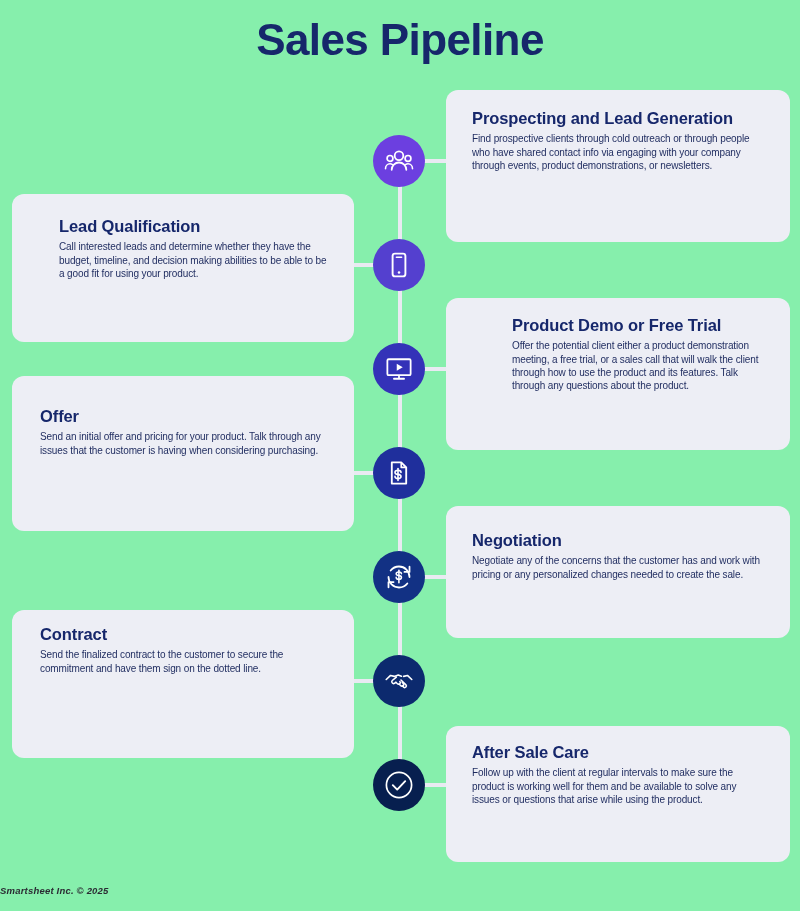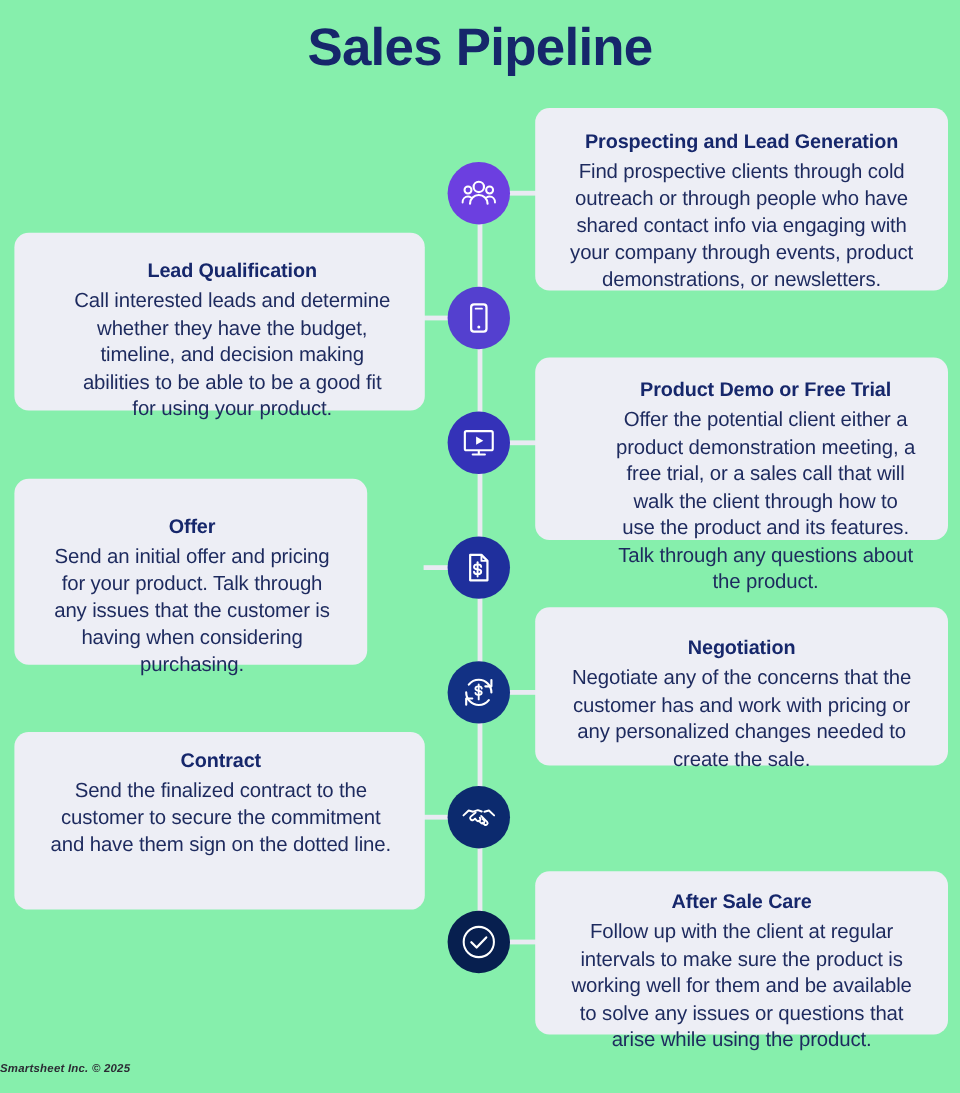--- a/index.html
+++ b/index.html
@@ -72,33 +72,32 @@
   
   .card {
     position: absolute;
     background: #edeef5;
     border-radius: 12px;
     box-sizing: border-box;
     z-index: 3;
   }
   .card-inner {
     padding: 0 26px;
-    text-align: center;
   }
   .card.left .card-inner { padding: 0 26px 0 28px; }
   .card-title {
     font-size: 16.5px;
     font-weight: bold;
     color: #16276b;
     letter-spacing: -0.1px;
     margin: 0 0 3px 0;
     line-height: 1.3;
   }
   .card-body {
-    font-size: 17px;
+    font-size: 10px;
     color: #1d2a5e;
     line-height: 1.32;
     margin: 0;
     letter-spacing: -0.12px;
   }
 
   
   .footer {
     position: absolute;
     left: 0;
@@ -175,21 +174,21 @@
     <span>
       <svg width="30" height="30" viewBox="0 0 32 32" fill="none">
         <rect x="3.6" y="5.6" width="24.8" height="17" rx="1.4" stroke="#ffffff" stroke-width="1.9"></rect>
         <path d="M13.6 10.4l6.4 3.7-6.4 3.7z" fill="#ffffff"></path>
         <line x1="16" y1="22.6" x2="16" y2="26.2" stroke="#ffffff" stroke-width="1.9"></line>
         <line x1="10.6" y1="26.4" x2="21.4" y2="26.4" stroke="#ffffff" stroke-width="1.9" stroke-linecap="round"></line>
       </svg>
     </span>
   </div>
 
-  <div class="card left" style="left:12px; top:399px; width:294px; height:155px;">
+  <div class="card left" style="left:12px; top:376px; width:342px; height:155px;">
     <div class="card-inner" style="padding-top:30px;">
       <div class="card-title">Offer</div>
       <div class="card-body">Send an initial offer and pricing for your product. Talk through any issues that the customer is having when considering purchasing.</div>
     </div>
   </div>
   <div class="icon-node" style="left:373px; top:447px; background:#1f2f9c;">
     <span>
       <svg width="28" height="28" viewBox="0 0 28 28" fill="none">
         <path d="M6.8 3.4h9.4l5 5v16.2H6.8z" stroke="#ffffff" stroke-width="1.85" stroke-linejoin="round"></path>
         <path d="M16.2 3.4v5h5" stroke="#ffffff" stroke-width="1.6" stroke-linejoin="round"></path>

